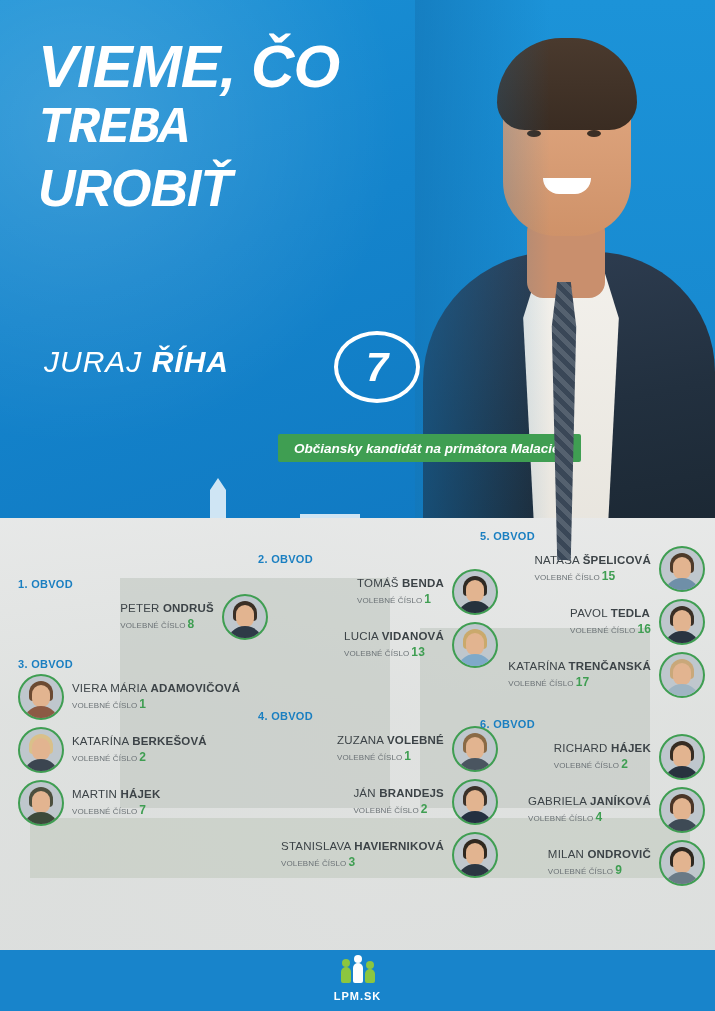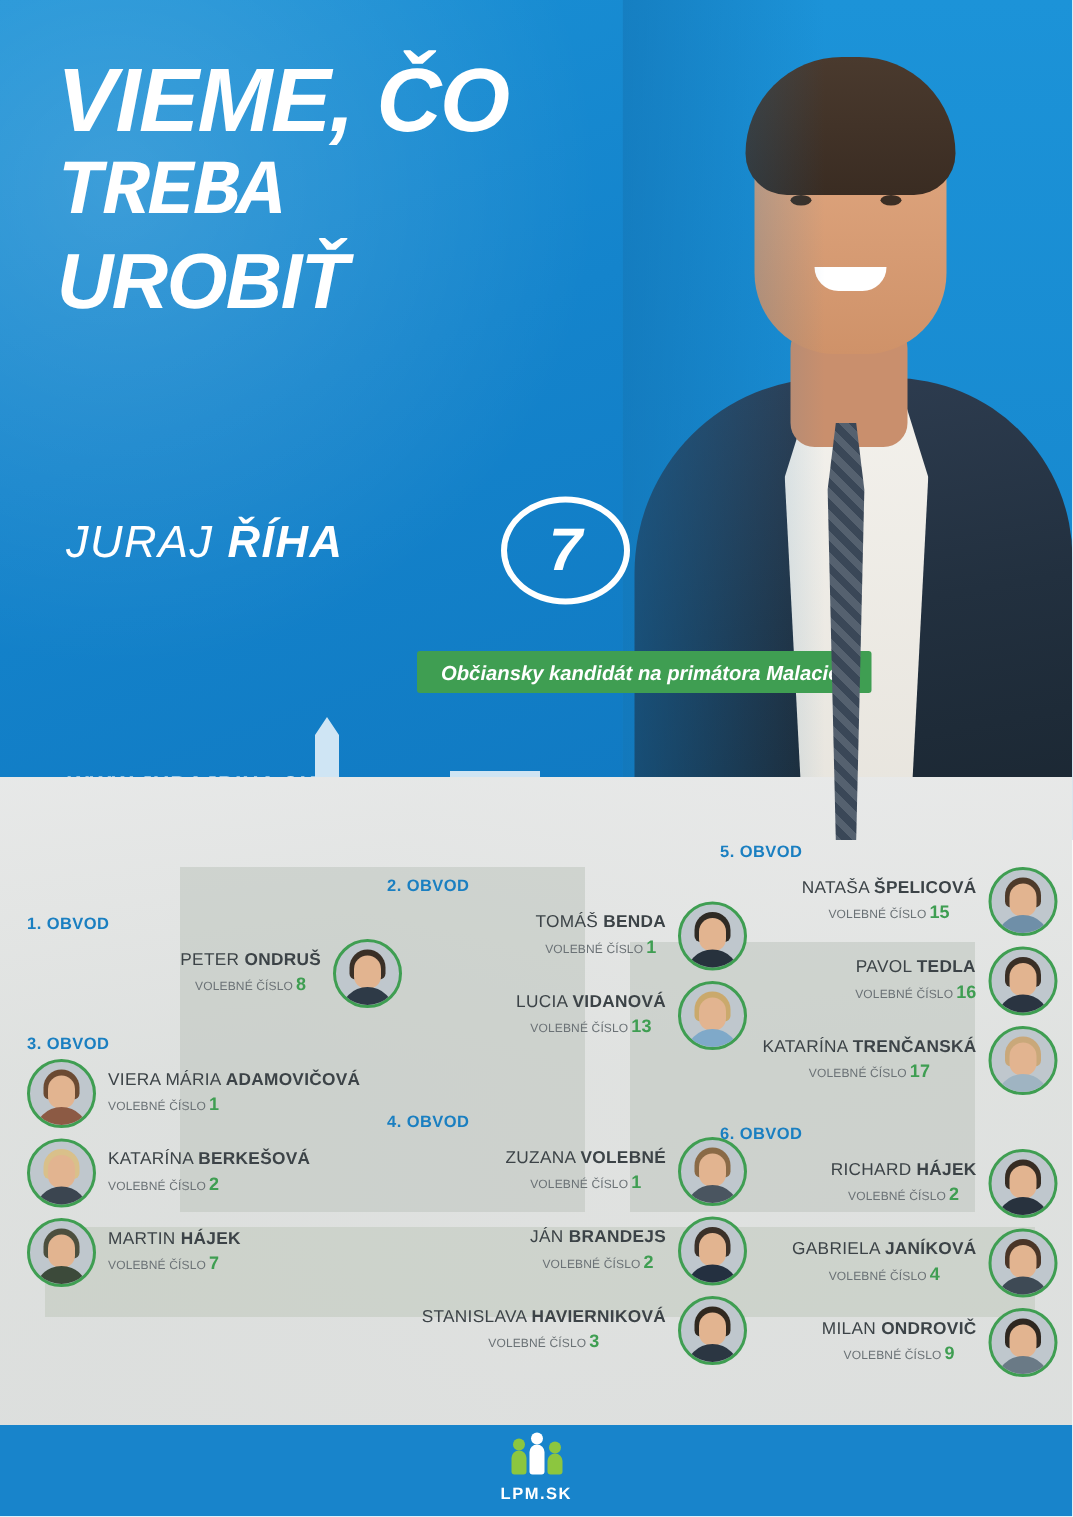--- a/index.html
+++ b/index.html
@@ -136,41 +136,40 @@
       linear-gradient(120deg, #cdd3cc 0%, #bcc4bd 30%, #d6d8d2 60%, #c4ccc3 100%);
   }
   .bld {
     position: absolute; background: rgba(190,196,190,0.55);
   }
 
   .col { position: absolute; }
   .obvod {
     color: #1a7fc1; font-size: 11px; font-weight: 800; letter-spacing: 0.3px;
     margin-bottom: 4px;
-    margin-top: 32px;
   }
   .cand {
     display: flex; align-items: center; margin-bottom: 7px;
   }
   .cand .ph {
     width: 46px; height: 46px; border-radius: 50%;
     border: 2px solid #3f9e52; flex: 0 0 46px; overflow: hidden;
     position: relative; background: #bfc7cd;
   }
   .ph .hair { position: absolute; left: 9px; top: 5px; width: 24px; height: 20px; border-radius: 12px 12px 4px 4px; }
   .ph .face { position: absolute; left: 12px; top: 9px; width: 18px; height: 22px; background: #e2b490; border-radius: 9px 9px 8px 8px; }
   .ph .body { position: absolute; left: 3px; top: 30px; width: 36px; height: 18px; border-radius: 18px 18px 0 0; }
   .cand .info { margin-left: 8px; line-height: 1.15; }
   .cand .nm { font-size: 11.5px; color: #3c4347; letter-spacing: 0.2px; white-space: nowrap; }
   .cand .nm b { font-weight: 800; }
   .cand .vc { font-size: 8px; color: #6b7276; letter-spacing: 0.1px; margin-top: 2px; }
   .cand .vc b { font-size: 12px; color: #3f9e52; font-weight: 800; margin-left: 2px; }
 
   .cand.right-al { flex-direction: row-reverse; }
-  .cand.right-al .info { margin-left: 0; margin-right: 8px; text-align: center; }
+  .cand.right-al .info { margin-left: 0; margin-right: 8px; text-align: left; }
 
   
   .footer {
     position: absolute; left: 0; bottom: 0; width: 715px; height: 61px;
     background: #1884cb;
     display: flex; align-items: center; justify-content: center;
   }
   .logo { display: flex; flex-direction: column; align-items: center; }
   .logo .figs { display: flex; align-items: flex-end; gap: 2px; height: 24px; }
   .fig { width: 10px; background: #8cc63f; border-radius: 5px 5px 2px 2px; position: relative; }

